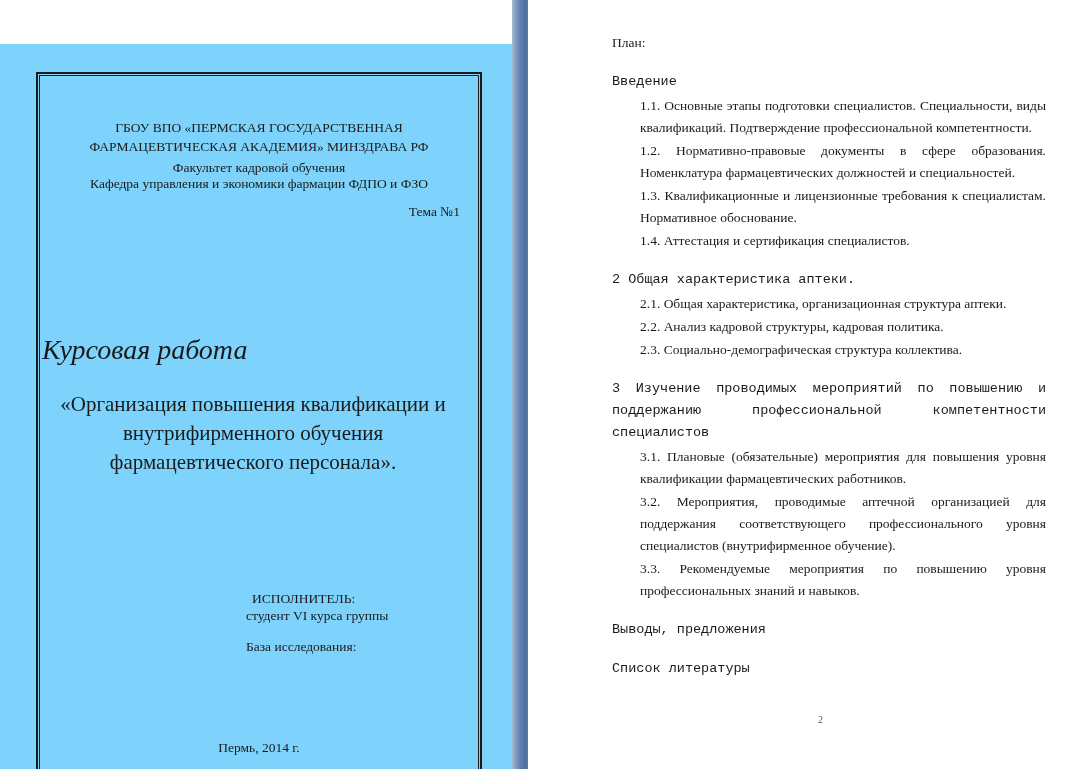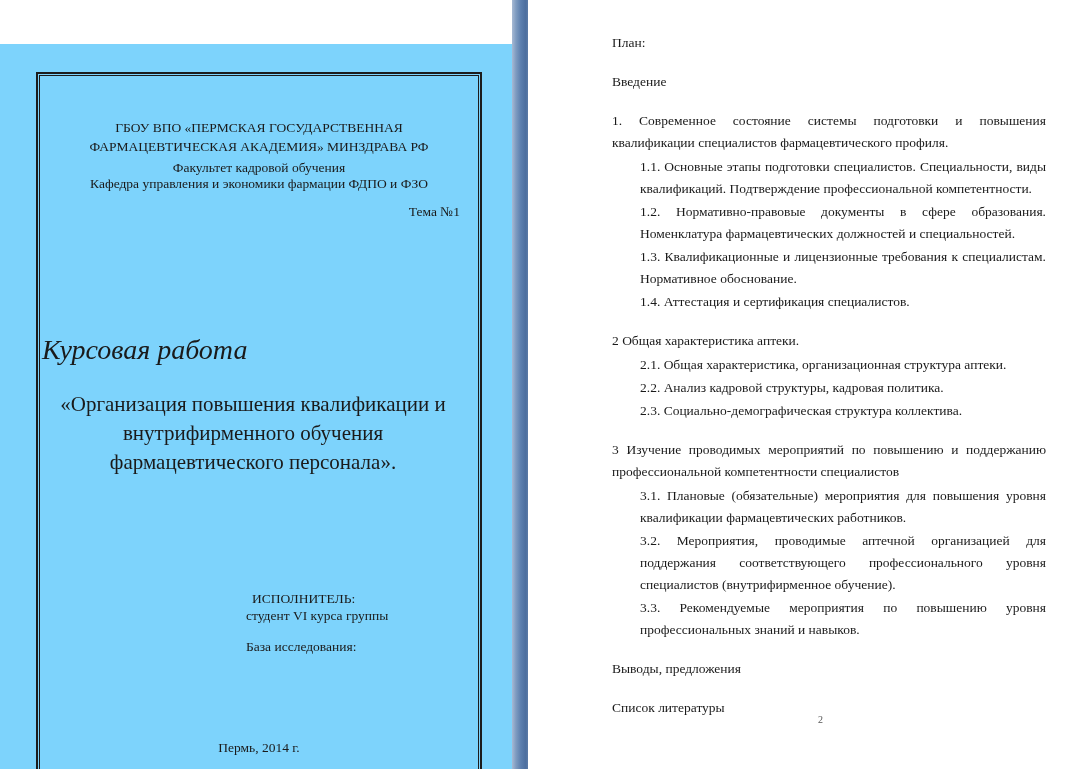--- a/index.html
+++ b/index.html
@@ -81,21 +81,21 @@
     left: 528px; top: 0; width: 595px; height: 769px;
     background: #ffffff;
   }
   .plan-body {
     position: absolute;
     left: 84px; top: 32px; width: 434px;
     font-size: 13.5px; line-height: 22px;
   }
   .plan-label { text-align: left; }
   .plan-item { text-align: justify; }
-  .plan-item.lvl0 { margin: 17px 0 2px; }
+  .plan-item.lvl0 { margin: 17px 0 2px; font-family: Liberation Mono, monospace; }
   .plan-item.lvl1 { margin: 0 0 1px; padding-left: 28px; }
   .page-number {
     position: absolute;
     left: 290px; top: 714px;
     font-size: 10px; color: #555;
     font-family: "Liberation Serif", "DejaVu Serif", serif;
   }
 </style>
 </head>
 <body>
@@ -129,21 +129,20 @@
   </div>
 </div>
 
 <div class="page-divider"></div>
 
 <div class="plan-page">
   <div class="plan-body">
     <p class="plan-label">План:</p>
     <div>
         <p class="plan-item lvl0">Введение</p>
-        <p class="plan-item lvl0">1. Современное состояние системы подготовки и повышения квалификации специалистов фармацевтического профиля.</p>
         <p class="plan-item lvl1">1.1. Основные этапы подготовки специалистов. Специальности, виды квалификаций. Подтверждение профессиональной компетентности.</p>
         <p class="plan-item lvl1">1.2. Нормативно-правовые документы в сфере образования. Номенклатура фармацевтических должностей и специальностей.</p>
         <p class="plan-item lvl1">1.3. Квалификационные и лицензионные требования к специалистам. Нормативное обоснование.</p>
         <p class="plan-item lvl1">1.4. Аттестация и сертификация специалистов.</p>
         <p class="plan-item lvl0">2 Общая характеристика аптеки.</p>
         <p class="plan-item lvl1">2.1. Общая характеристика, организационная структура аптеки.</p>
         <p class="plan-item lvl1">2.2. Анализ кадровой структуры, кадровая политика.</p>
         <p class="plan-item lvl1">2.3. Социально-демографическая структура коллектива.</p>
         <p class="plan-item lvl0">3 Изучение проводимых мероприятий по повышению и поддержанию профессиональной компетентности специалистов</p>
         <p class="plan-item lvl1">3.1. Плановые (обязательные) мероприятия для повышения уровня квалификации фармацевтических работников.</p>

